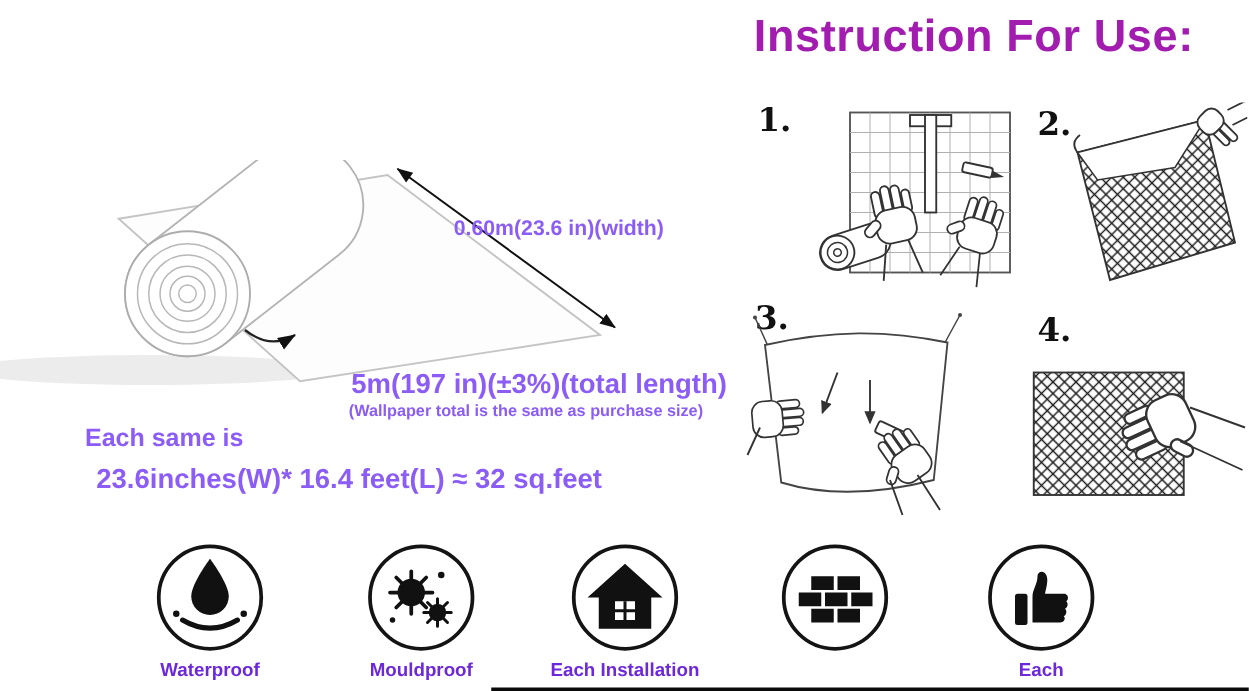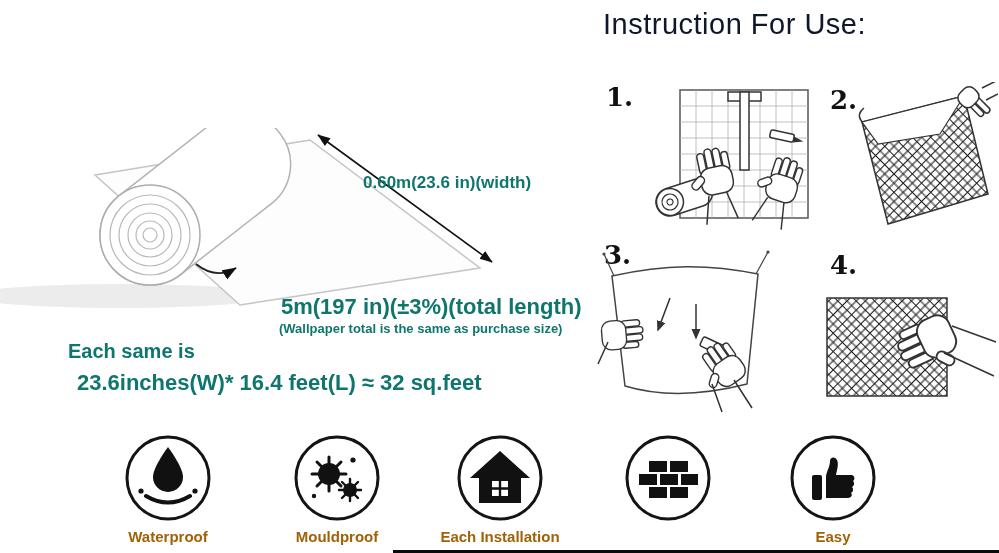--- a/index.html
+++ b/index.html
@@ -2,25 +2,25 @@
 <html><head>
 <meta charset="utf-8">
 <style>
   html,body{margin:0;padding:0}
   body{
     width:999px;height:553px;position:relative;overflow:hidden;
     background:#ffffff;color:#111;
     font-family:"Liberation Sans",sans-serif;
   }
   .abs{position:absolute}
-  .lbl{font-weight:bold;color:#0f766e;white-space:nowrap}
-  .title{font-size:29px;font-weight:normal;letter-spacing:.5px;color:#0f172a}
+  .lbl{font-weight:bold;color:#8b5cf6;white-space:nowrap}
+  .title{font-size:36px;font-weight:bold;letter-spacing:.5px;color:#a21caf}
   .stepnum{font-family:"DejaVu Serif",serif;font-weight:bold;font-size:26px;color:#111}
   .feature{position:absolute;top:432px;width:170px;text-align:center}
-  .feature .cap{display:block;margin-top:4px;font-size:15px;font-weight:bold;color:#a16207}
+  .feature .cap{display:block;margin-top:4px;font-size:15px;font-weight:bold;color:#6d28d9}
   .hs{fill:#fff;stroke:#333;stroke-width:1.5}
   .ln{fill:none;stroke:#333;stroke-width:1.5}
   .thin{fill:none;stroke:#b0b0b0;stroke-width:.8}
   svg{display:block}
 </style>
 </head>
 <body>
 
 <svg class="abs" style="left:0;top:128px" width="510" height="190" viewBox="0 0 510 190">
   <defs>
@@ -221,16 +221,16 @@
     </g>
   </svg>
 </div>
 
 <div class="feature" style="left:748px">
   <svg width="92" height="92" viewBox="0 0 92 92" style="margin:0 auto">
     <circle cx="46" cy="46" r="41" fill="none" stroke="#141414" stroke-width="3"></circle>
     <rect x="25" y="43" width="10" height="25" rx="2" fill="#111"></rect>
     <path d="M39,45 C39,40 43,35 43,29 C43,25 48,24 50,28 C52,32 50,38 49,43 L65,43 C68,44 68,48 66,49 C68,51 67,54 65,55 C67,57 66,60 64,61 C66,63 64,66 61,66 L39,66 Z" fill="#111"></path>
   </svg>
-  <span class="cap">Easy</span>
+  <span class="cap">Each</span>
 </div>
 
 <div class="abs" style="left:393px;bottom:0;width:606px;height:3px;background:#0a0a0a"></div>
 
 </body></html>

